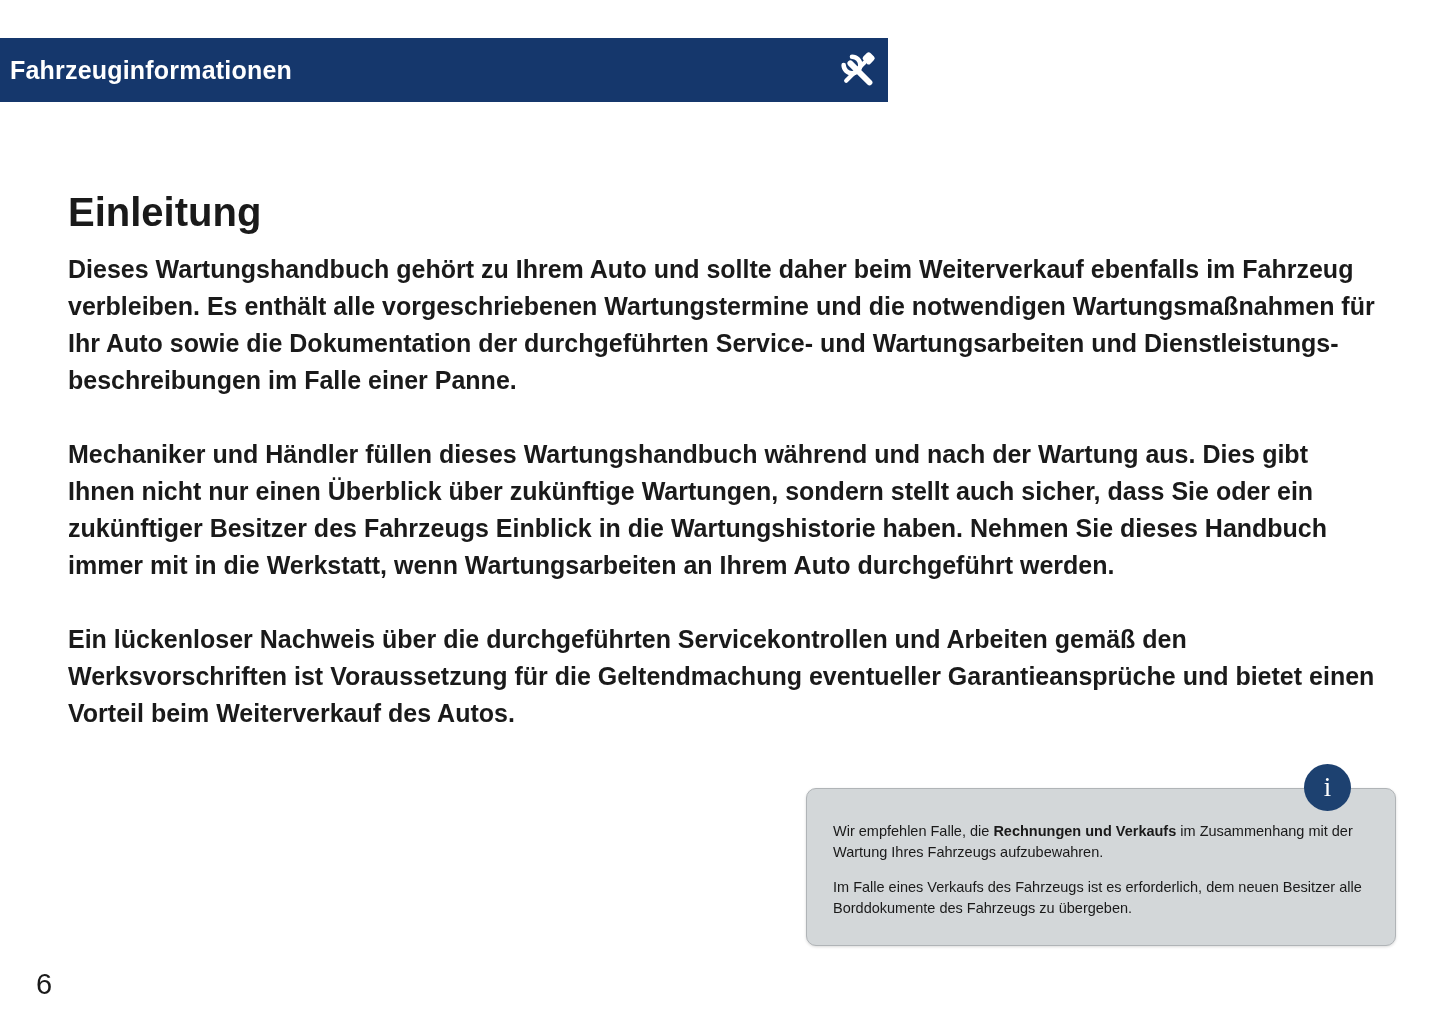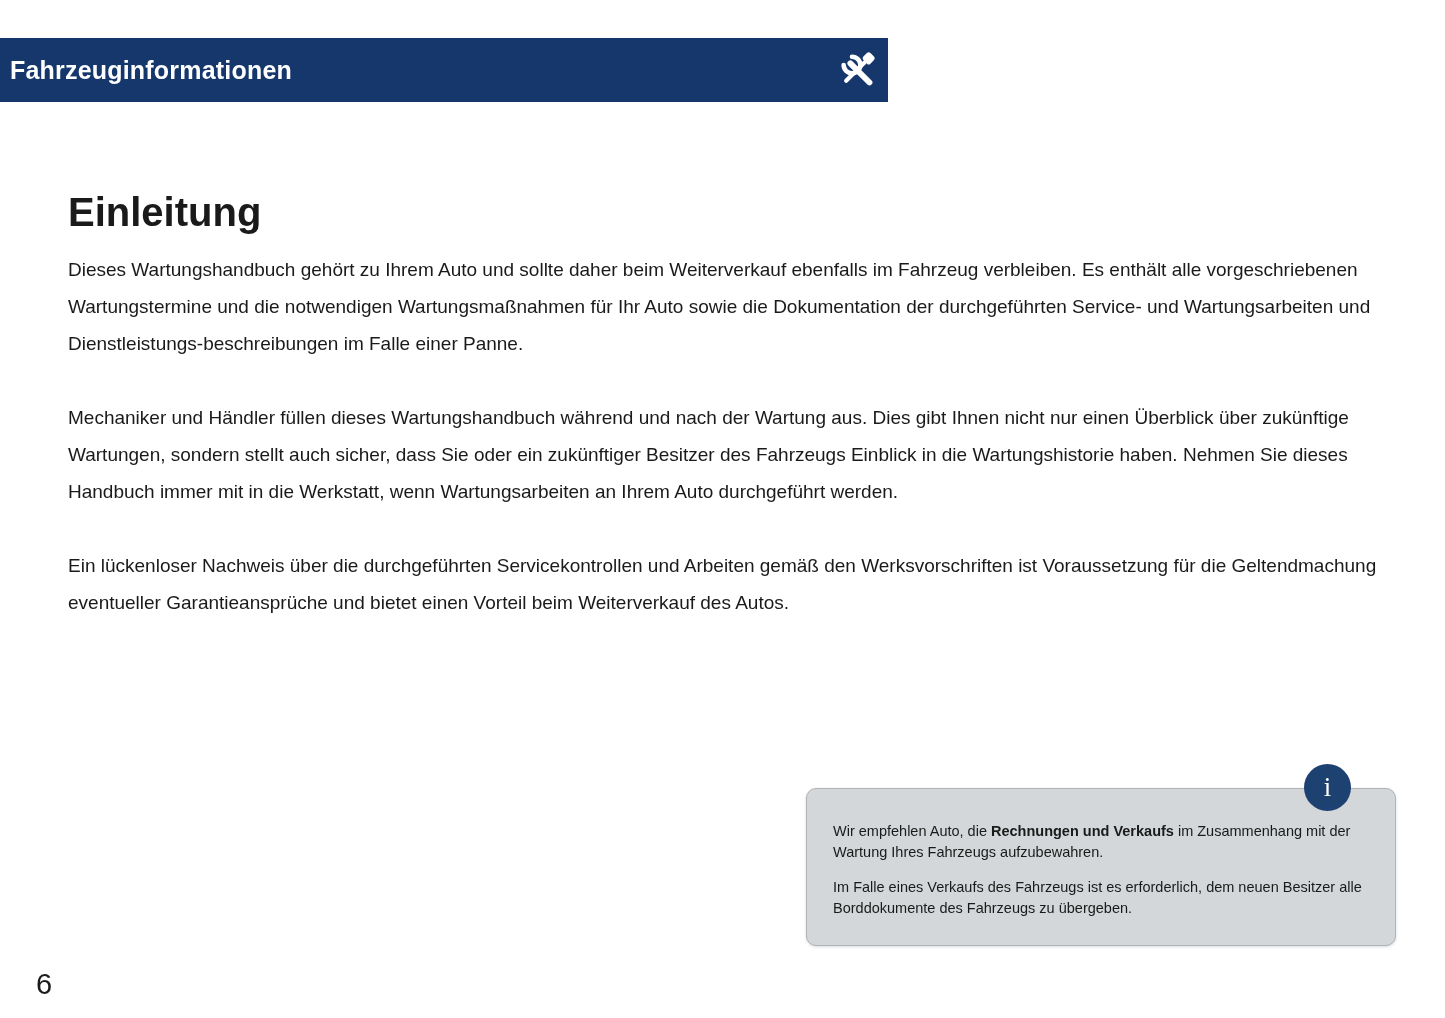--- a/index.html
+++ b/index.html
@@ -39,23 +39,24 @@
     position: absolute;
     left: 68px; top: 190px;
     width: 1312px;
   }
   .content h2 {
     font-size: 40px;
     font-weight: 700;
     margin-bottom: 16px;
   }
   .content p {
-    font-size: 19px;
+    font-size: 25px;
     line-height: 37px;
     margin-bottom: 37px;
+    font-weight: bold;
   }
   .content p:last-child { margin-bottom: 8px; }
 
   
   .info-box {
     position: absolute;
     left: 806px; top: 788px;
     width: 590px; min-height: 158px;
     background: #d3d7d9;
     border: 1px solid #b0b4b7;
@@ -111,19 +112,19 @@
     <h2>Einleitung</h2>
     <p>Dieses Wartungshandbuch gehört zu Ihrem Auto und sollte daher beim Weiterverkauf ebenfalls im Fahrzeug verbleiben. Es enthält alle vorgeschriebenen Wartungstermine und die notwendigen Wartungsmaßnahmen für Ihr Auto sowie die Dokumentation der durchgeführten Service- und Wartungsarbeiten und Dienstleistungs-beschreibungen im Falle einer Panne.</p>
     <p>Mechaniker und Händler füllen dieses Wartungshandbuch während und nach der Wartung aus. Dies gibt Ihnen nicht nur einen Überblick über zukünftige Wartungen, sondern stellt auch sicher, dass Sie oder ein zukünftiger Besitzer des Fahrzeugs Einblick in die Wartungshistorie haben. Nehmen Sie dieses Handbuch immer mit in die Werkstatt, wenn Wartungsarbeiten an Ihrem Auto durchgeführt werden.</p>
     <p>Ein lückenloser Nachweis über die durchgeführten Servicekontrollen und Arbeiten gemäß den Werksvorschriften ist Voraussetzung für die Geltendmachung eventueller Garantieansprüche und bietet einen Vorteil beim Weiterverkauf des Autos.</p>
   </main>
 
   <aside class="info-box">
     <div class="info-badge">
       <span>i</span>
     </div>
-    <p><span>Wir empfehlen Auto, die </span><strong>Rechnungen und Verkaufs</strong><span> im Zusammenhang mit der Wartung Ihres Fahrzeugs aufzubewahren.</span></p>
+    <p><span>Wir empfehlen Falle, die </span><strong>Rechnungen und Verkaufs</strong><span> im Zusammenhang mit der Wartung Ihres Fahrzeugs aufzubewahren.</span></p>
     <p>Im Falle eines Verkaufs des Fahrzeugs ist es erforderlich, dem neuen Besitzer alle Borddokumente des Fahrzeugs zu übergeben.</p>
   </aside>
 
   <div class="page-number">6</div>
 
 </div>
 
 </body></html>

